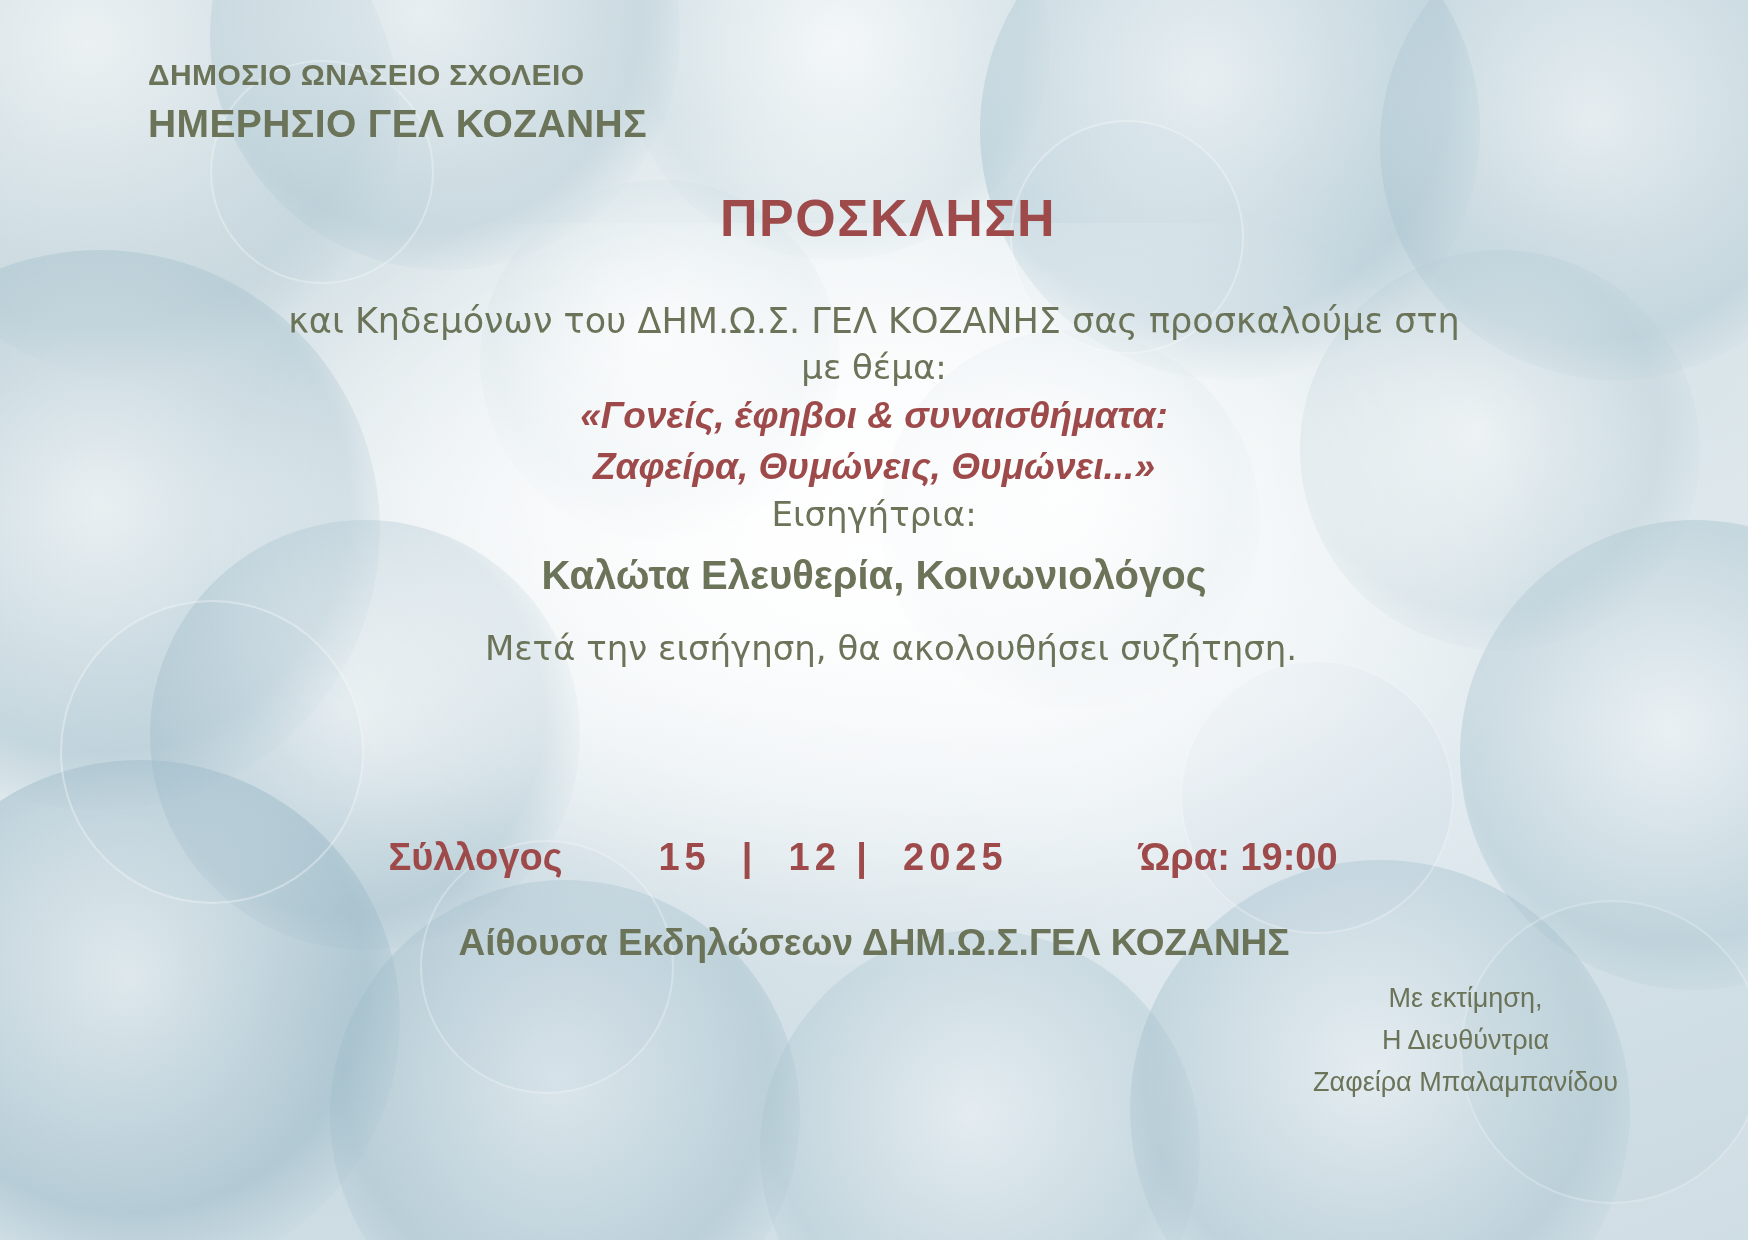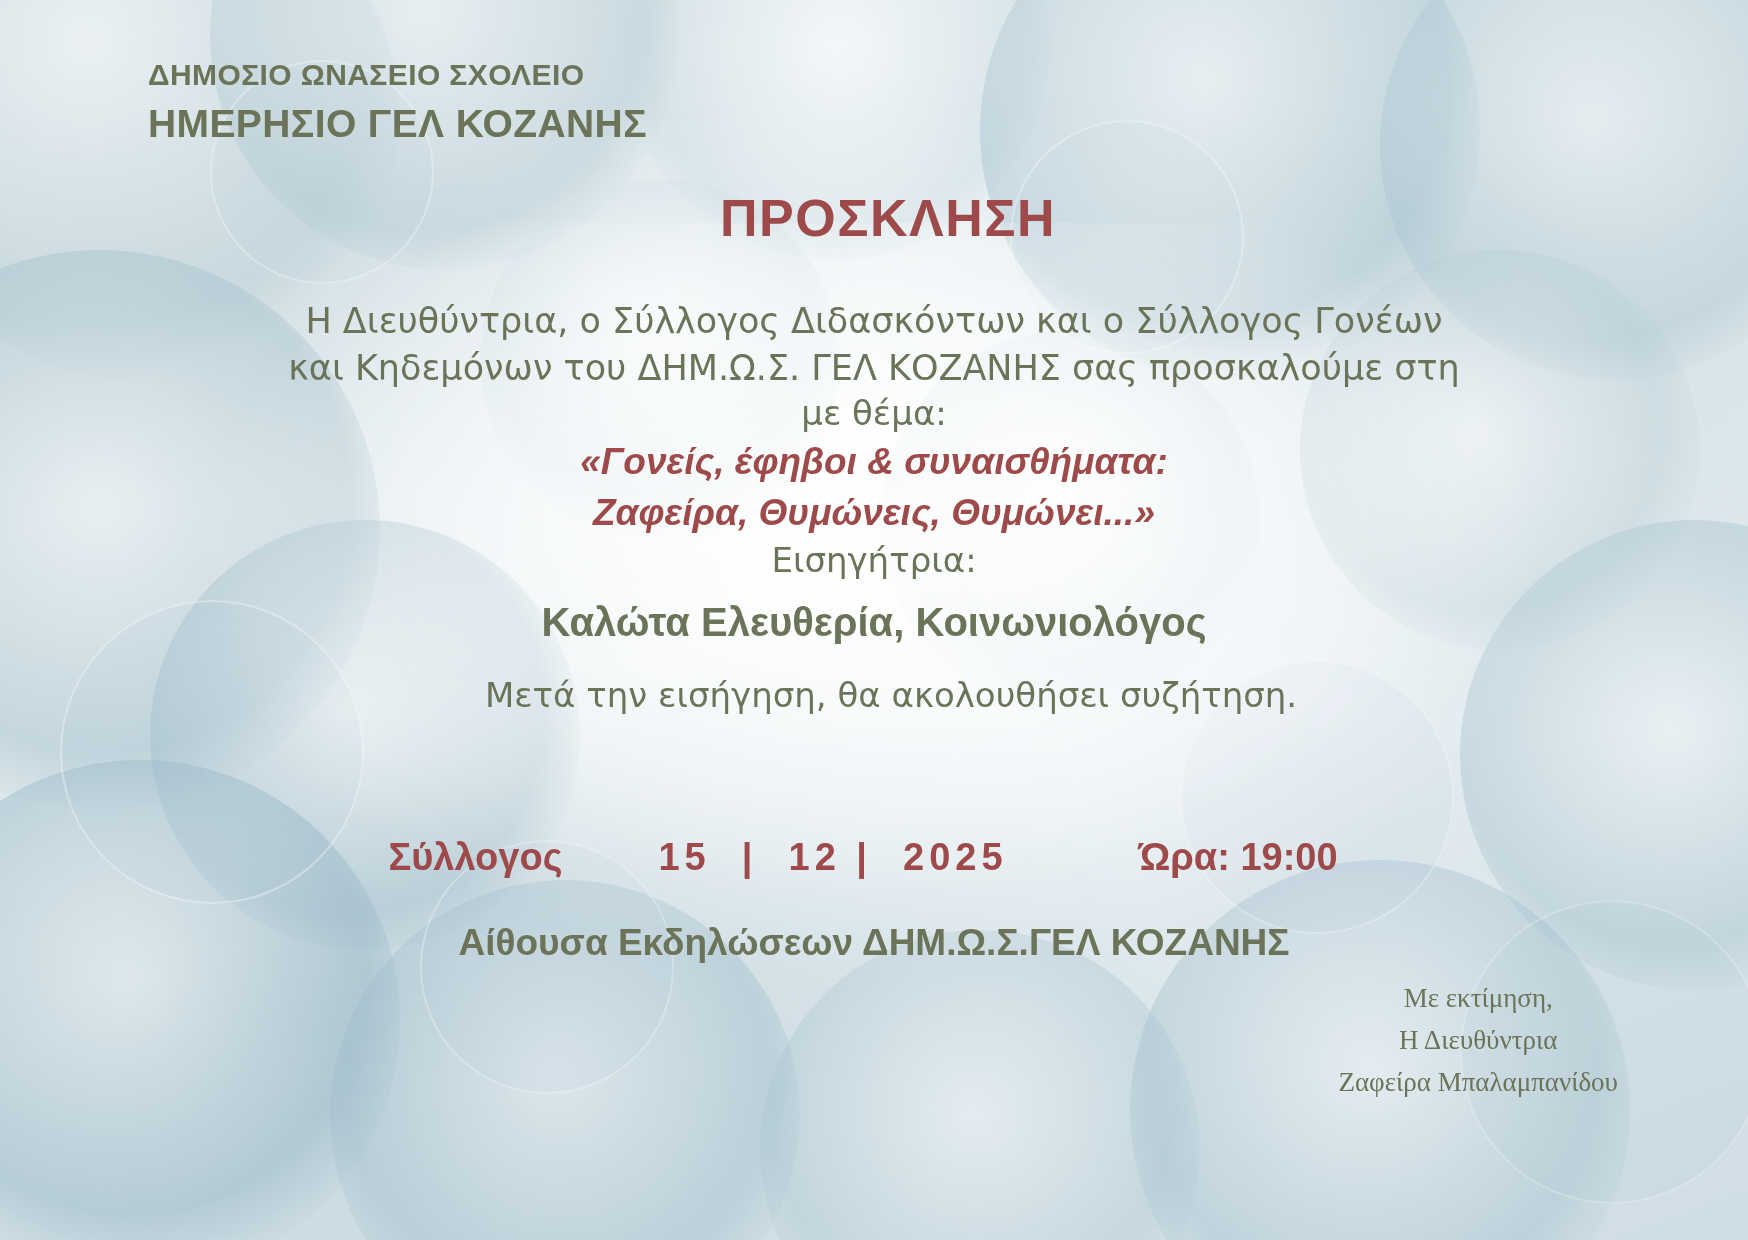--- a/index.html
+++ b/index.html
@@ -179,21 +179,21 @@
     font-weight: bold;
     font-size: 37px;
     color: #6b7358;
   }
 
   .signature {
     position: absolute;
     right: 130px;
     top: 978px;
     text-align: center;
-    font-family: Liberation Serif, serif;
+    font-family: Liberation Sans, sans-serif;
     font-size: 27px;
     line-height: 1.55;
     color: #6b7358;
   }
 </style>
 </head>
 <body>
 
 <div id="invitation">
 
@@ -224,21 +224,20 @@
   <div class="content">
 
     <div class="school-block">
       <div class="school-line1">ΔΗΜΟΣΙΟ ΩΝΑΣΕΙΟ ΣΧΟΛΕΙΟ</div>
       <div class="school-line2">ΗΜΕΡΗΣΙΟ ΓΕΛ ΚΟΖΑΝΗΣ</div>
     </div>
 
     <div class="title">ΠΡΟΣΚΛΗΣΗ</div>
 
     <div class="body-block">
-      <div class="ln">Η Διευθύντρια, ο Σύλλογος Διδασκόντων και ο Σύλλογος Γονέων</div>
       <div class="ln">και  Κηδεμόνων του ΔΗΜ.Ω.Σ. ΓΕΛ ΚΟΖΑΝΗΣ σας προσκαλούμε στη</div>
       <div class="ln small">με θέμα:</div>
       <div class="ln theme">«Γονείς, έφηβοι &amp; συναισθήματα:</div>
       <div class="ln theme">Ζαφείρα, Θυμώνεις, Θυμώνει...»</div>
       <div class="ln small">Εισηγήτρια:</div>
       <div class="ln speaker">Καλώτα Ελευθερία, Κοινωνιολόγος</div>
       <div class="ln note">Μετά την εισήγηση, θα ακολουθήσει συζήτηση.</div>
     </div>
 
     <div class="date-row">

